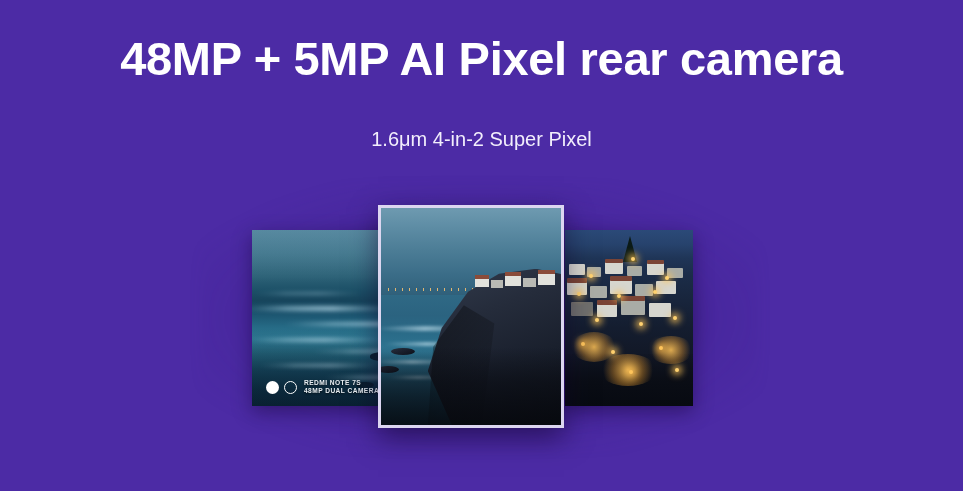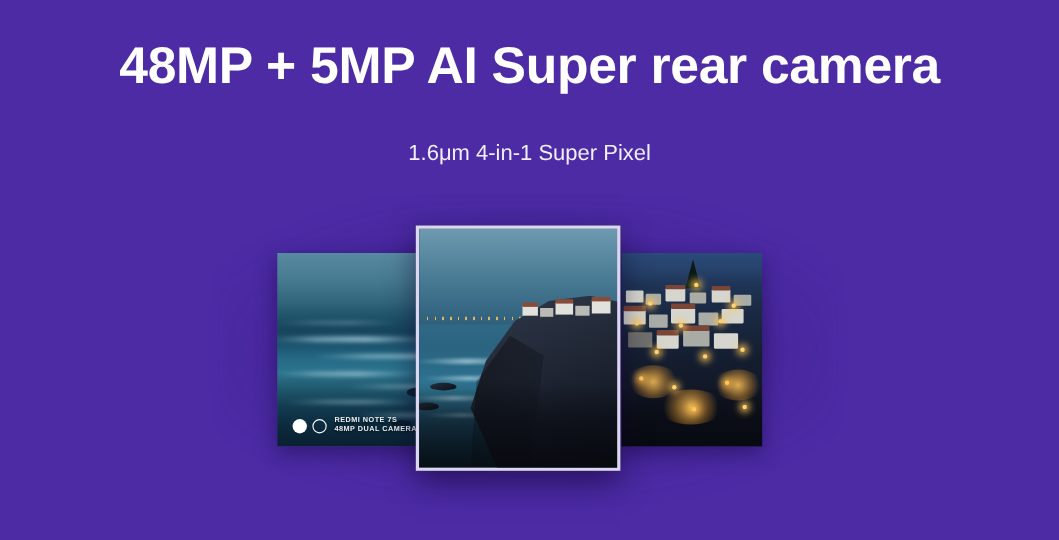--- a/index.html
+++ b/index.html
@@ -294,23 +294,23 @@
     position:absolute;
     left:0; right:0; bottom:0; height:36%;
     background:linear-gradient(180deg, rgba(8,10,16,0) 0%, rgba(8,10,16,0.55) 45%, rgba(6,8,13,0.85) 100%);
   }
 
   .px { position:absolute; }
 </style>
 </head>
 <body>
 
-<div id="headline">48MP + 5MP AI Super rear camera</div>
-
-<div id="subtitle">1.6μm 4-in-1 Super Pixel</div>
+<div id="headline">48MP + 5MP AI Pixel rear camera</div>
+
+<div id="subtitle">1.6μm 4-in-2 Super Pixel</div>
 
 <div id="gallery">
 
   <div class="halo"></div>
 
   <div class="photo" id="photo-left">
     <div class="sea-sky"></div>
     <div class="sea-haze"></div>
 
     <div class="sea-streak px" style="left:-10px;  top:76px;  width:150px; height:5px;"></div>

